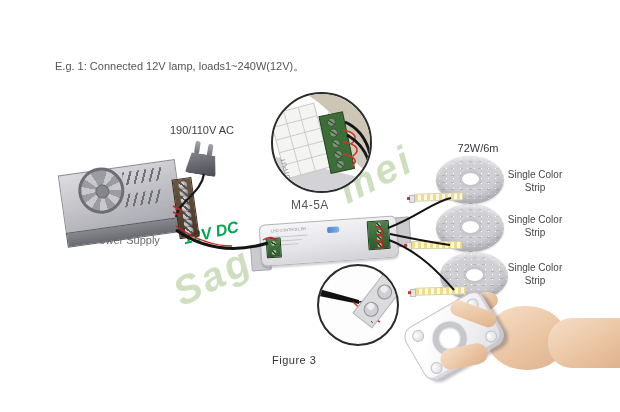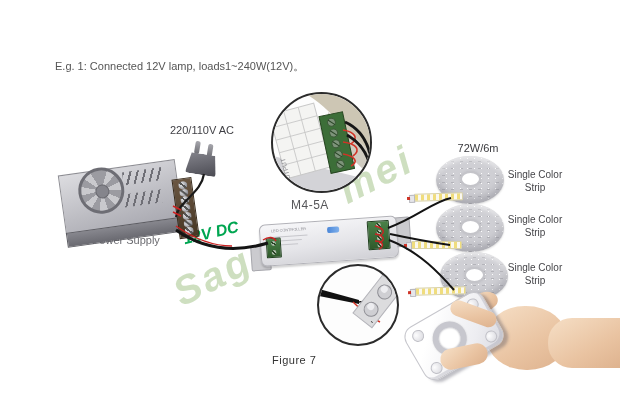--- a/index.html
+++ b/index.html
@@ -115,21 +115,21 @@
 </head>
 <body>
 
 <div id="page">
 
   <div class="abs watermark wm1">Sage</div>
   <div class="abs watermark wm2">mei</div>
 
   <div class="abs subtitle">E.g. 1: Connected 12V lamp, loads1~240W(12V)。</div>
 
-  <div class="abs ac-label">220/110V AC</div>
+  <div class="abs ac-label">190/110V AC</div>
   <div class="abs" id="plug">
     <span class="prong" style="left:7px;top:0;"></span>
     <span class="prong" style="left:20px;top:1px;"></span>
     <span class="body"></span>
   </div>
 
   <div class="abs" id="psu">
     <div class="face"></div>
     <div class="side"></div>
     <div class="fan"></div>
@@ -267,15 +267,15 @@
   <div class="abs" id="remote">
     <div class="ring"></div>
     <div class="btn" style="left:7px;top:5px;"></div>
     <div class="btn" style="left:70px;top:5px;"></div>
     <div class="btn" style="left:7px;top:42px;"></div>
     <div class="btn" style="left:70px;top:42px;"></div>
   </div>
   <div class="abs skin" id="hand-index"></div>
   <div class="abs skin" id="hand-thumb"></div>
 
-  <div class="abs fig-caption">Figure 7</div>
+  <div class="abs fig-caption">Figure 3</div>
 
 </div>
 
 </body></html>

